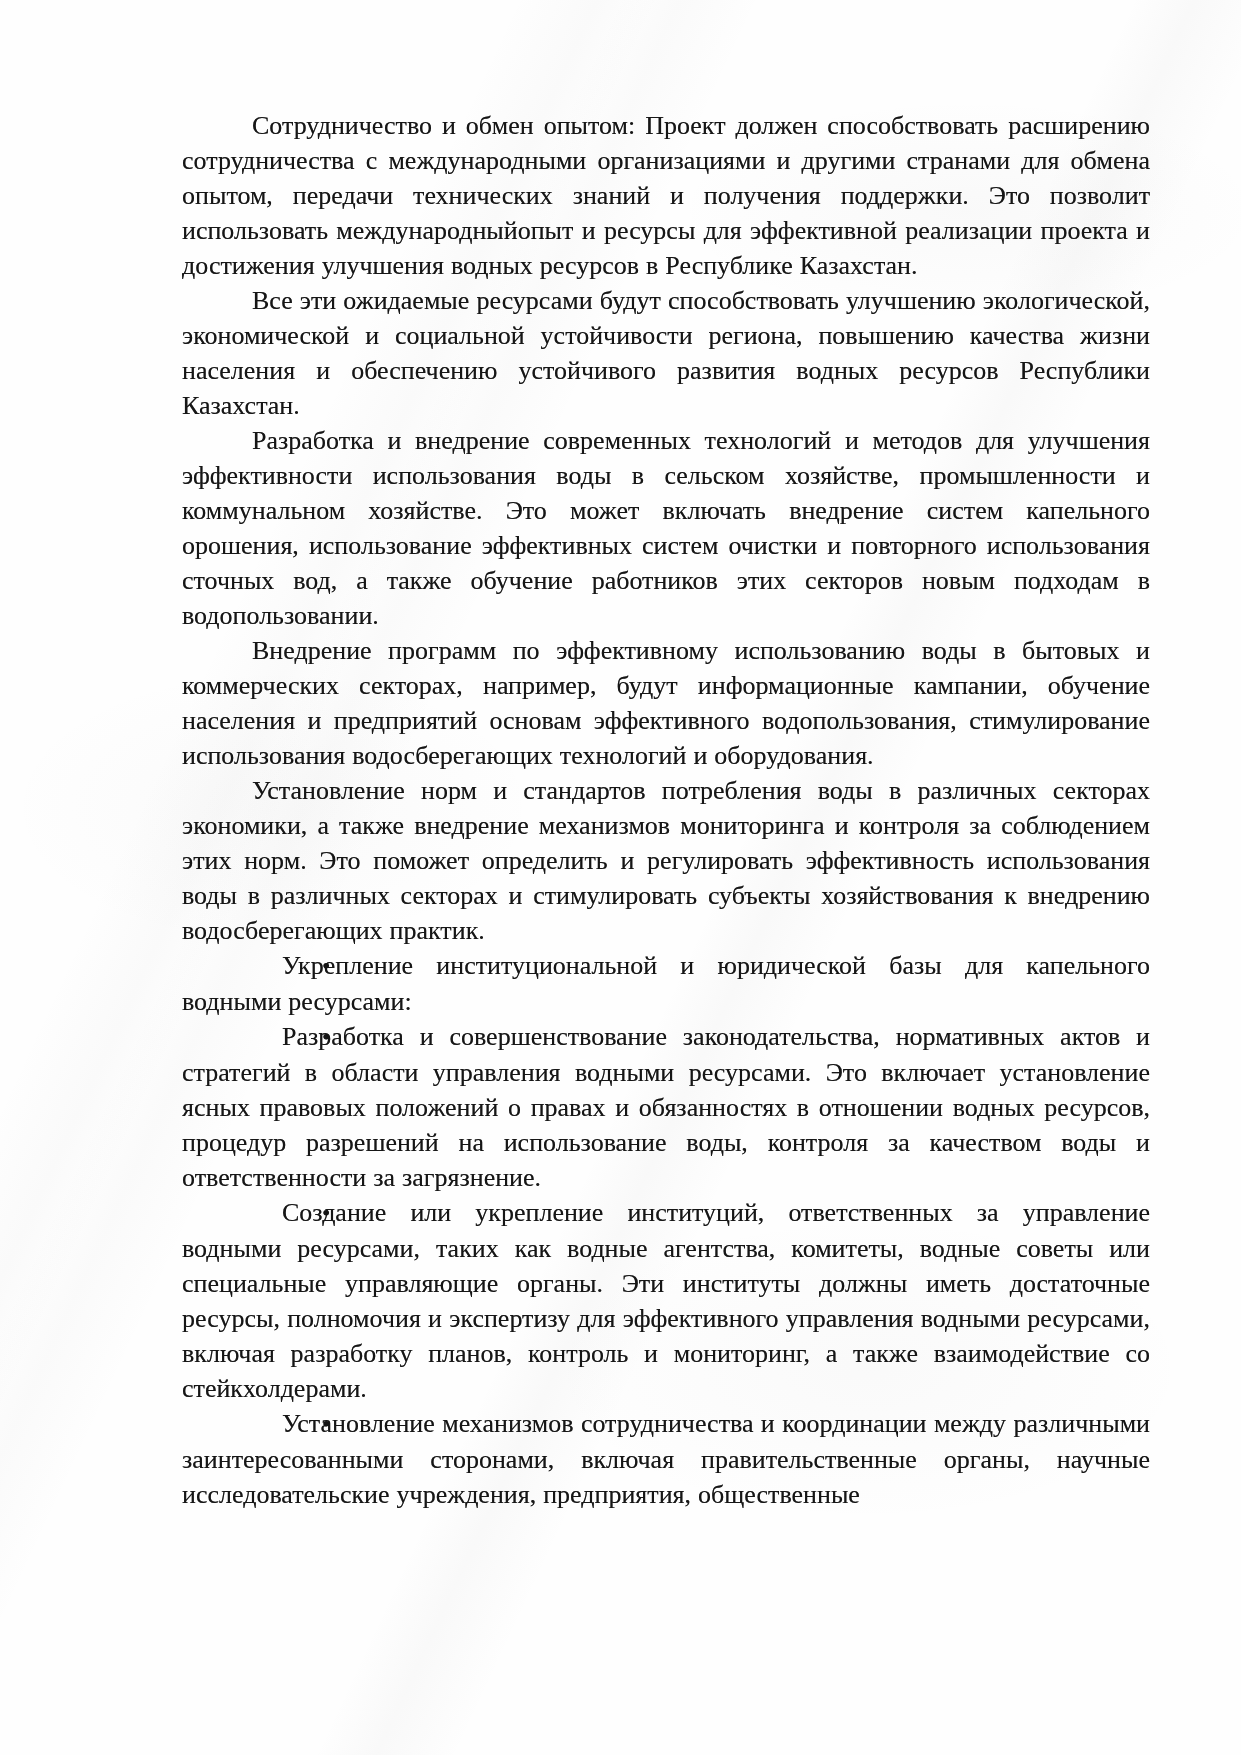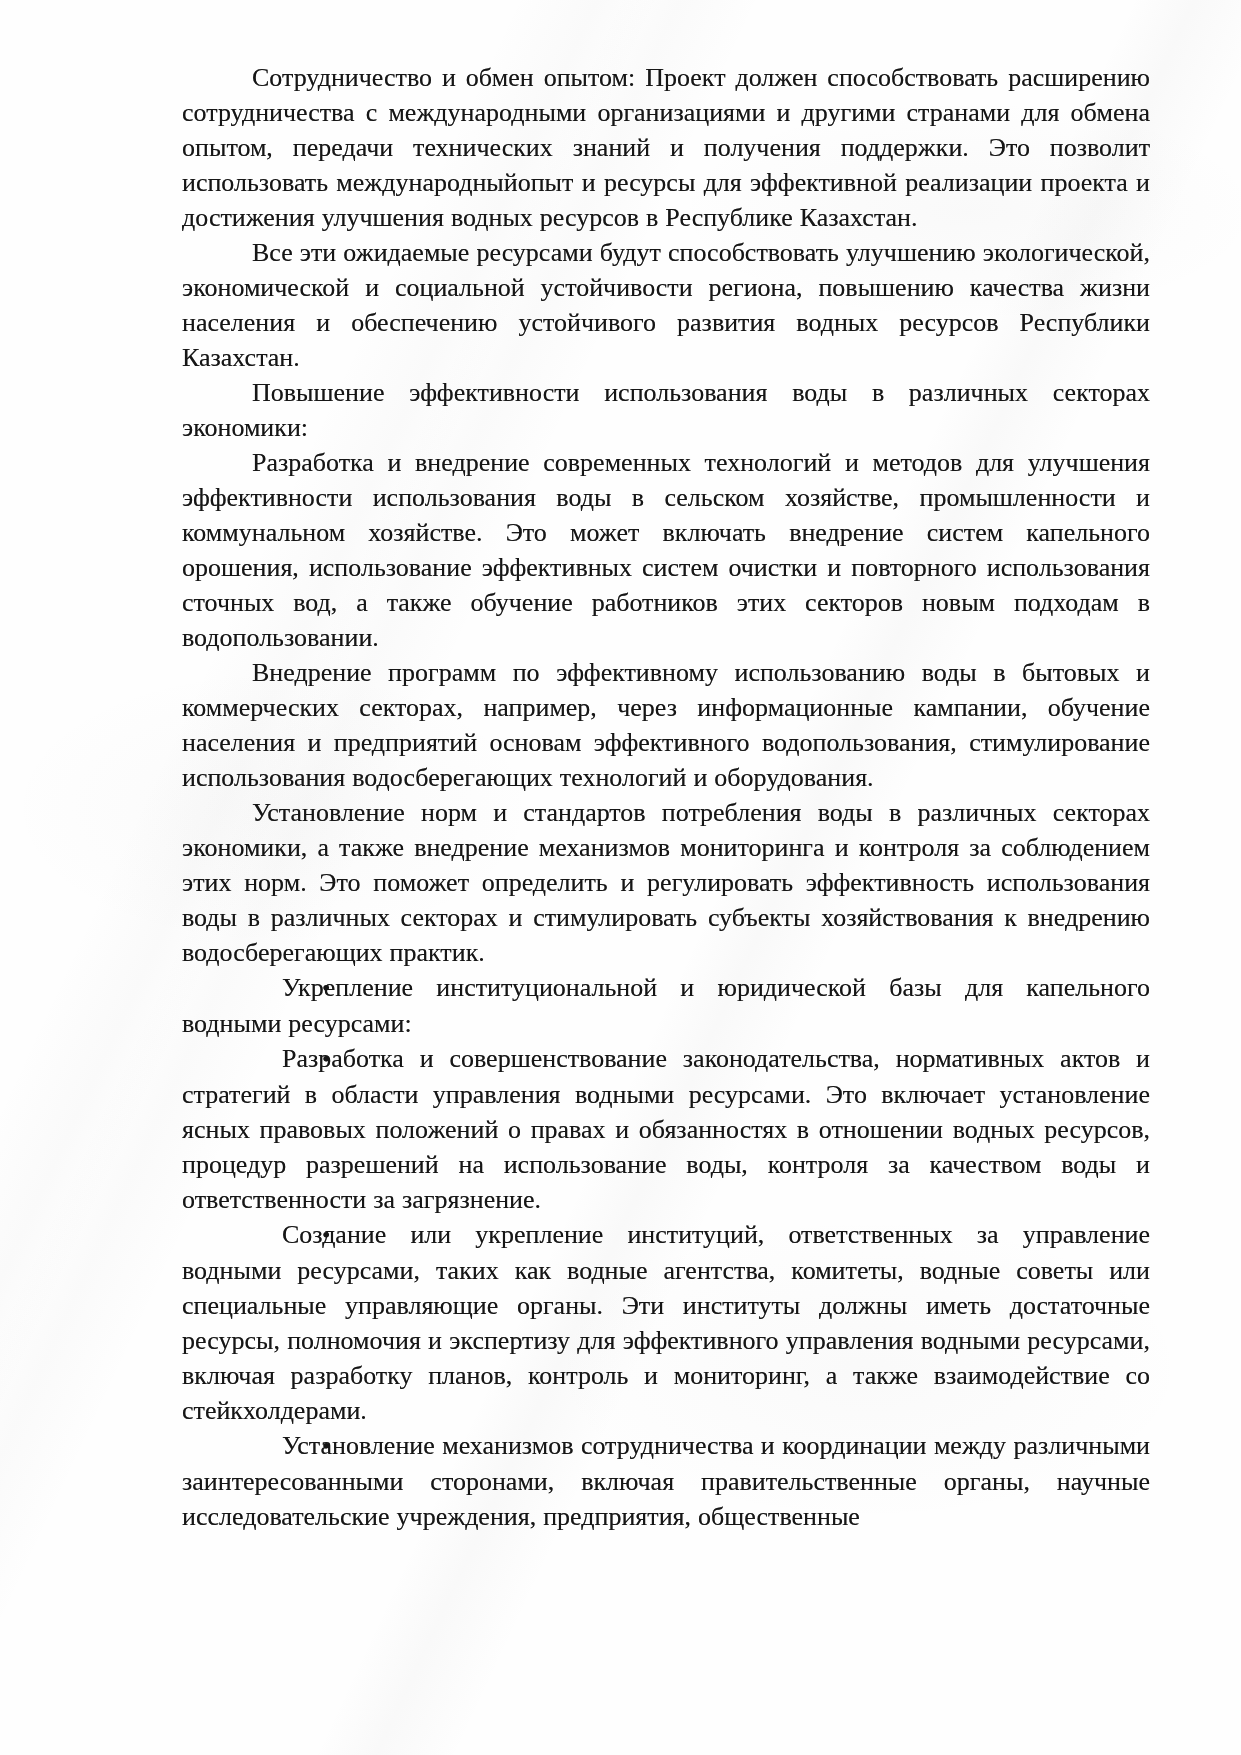--- a/index.html
+++ b/index.html
@@ -5,21 +5,21 @@
   html, body {
     margin: 0;
     padding: 0;
     background: #ffffff;
   }
   .page {
     position: relative;
     width: 1241px;
     height: 1755px;
     box-sizing: border-box;
-    padding: 60px 91px 100px 182px;
+    padding: 108px 91px 100px 182px;
     background-color: #fefefe;
     
     background-image:
       linear-gradient(115deg, rgba(0,0,0,0) 30%, rgba(90,90,90,0.025) 33%, rgba(0,0,0,0) 37%),
       linear-gradient(115deg, rgba(0,0,0,0) 55%, rgba(90,90,90,0.03) 58%, rgba(0,0,0,0) 62%),
       linear-gradient(295deg, rgba(0,0,0,0) 68%, rgba(110,110,110,0.028) 71%, rgba(0,0,0,0) 75%),
       radial-gradient(ellipse 420px 160px at 78% 12%, rgba(120,120,120,0.035), rgba(0,0,0,0) 70%),
       radial-gradient(ellipse 380px 200px at 22% 46%, rgba(120,120,120,0.03), rgba(0,0,0,0) 70%),
       radial-gradient(ellipse 460px 220px at 70% 78%, rgba(120,120,120,0.033), rgba(0,0,0,0) 70%);
     overflow: hidden;
@@ -44,25 +44,24 @@
 </head>
 <body>
 
 <div class="page">
   <div class="doc-body">
 
     <p><span>Сотрудничество и обмен опытом: Проект должен способствовать расширению сотрудничества с международными организациями и другими странами для обмена опытом, передачи технических знаний и получения поддержки. Это позволит использовать международныйопыт и ресурсы для эффективной реализации проекта и достижения улучшения водных ресурсов в Республике Казахстан.</span></p>
 
     <p><span>Все эти ожидаемые ресурсами будут способствовать улучшению экологической, экономической и социальной устойчивости региона, повышению качества жизни населения и обеспечению устойчивого развития водных ресурсов Республики Казахстан.</span></p>
 
-    <p><span>Повышение эффективности использования воды в различных секторах экономики:</span></p>
 
     <p><span>Разработка и внедрение современных технологий и методов для улучшения эффективности использования воды в сельском хозяйстве, промышленности и коммунальном хозяйстве. Это может включать внедрение систем капельного орошения, использование эффективных систем очистки и повторного использования сточных вод, а также обучение работников этих секторов новым подходам в водопользовании.</span></p>
 
-    <p><span>Внедрение программ по эффективному использованию воды в бытовых и коммерческих секторах, например, через информационные кампании, обучение населения и предприятий основам эффективного водопользования, стимулирование использования водосберегающих технологий и оборудования.</span></p>
+    <p><span>Внедрение программ по эффективному использованию воды в бытовых и коммерческих секторах, например, будут информационные кампании, обучение населения и предприятий основам эффективного водопользования, стимулирование использования водосберегающих технологий и оборудования.</span></p>
 
     <p><span>Установление норм и стандартов потребления воды в различных секторах экономики, а также внедрение механизмов мониторинга и контроля за соблюдением этих норм. Это поможет определить и регулировать эффективность использования воды в различных секторах и стимулировать субъекты хозяйствования к внедрению водосберегающих практик.</span></p>
 
     <p><span class="bullet-marker">•</span><span>Укрепление институциональной и юридической базы для капельного водными ресурсами:</span></p>
 
     <p><span class="bullet-marker">•</span><span>Разработка и совершенствование законодательства, нормативных актов и стратегий в области управления водными ресурсами. Это включает установление ясных правовых положений о правах и обязанностях в отношении водных ресурсов, процедур разрешений на использование воды, контроля за качеством воды и ответственности за загрязнение.</span></p>
 
     <p><span class="bullet-marker">•</span><span>Создание или укрепление институций, ответственных за управление водными ресурсами, таких как водные агентства, комитеты, водные советы или специальные управляющие органы. Эти институты должны иметь достаточные ресурсы, полномочия и экспертизу для эффективного управления водными ресурсами, включая разработку планов, контроль и мониторинг, а также взаимодействие со стейкхолдерами.</span></p>
 
     <p><span class="bullet-marker">•</span><span>Установление механизмов сотрудничества и координации между различными заинтересованными сторонами, включая правительственные органы, научные исследовательские учреждения, предприятия, общественные</span></p>

